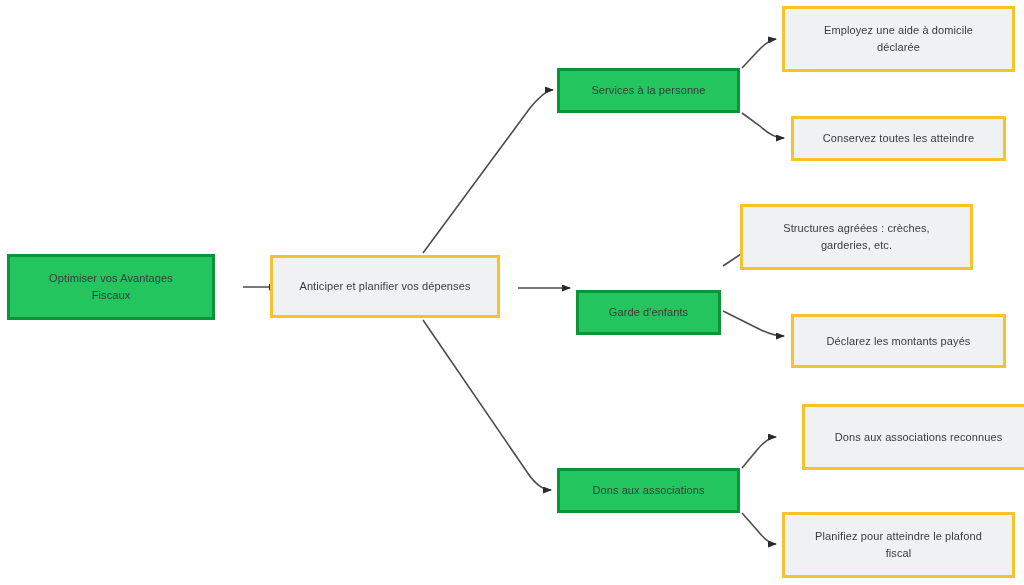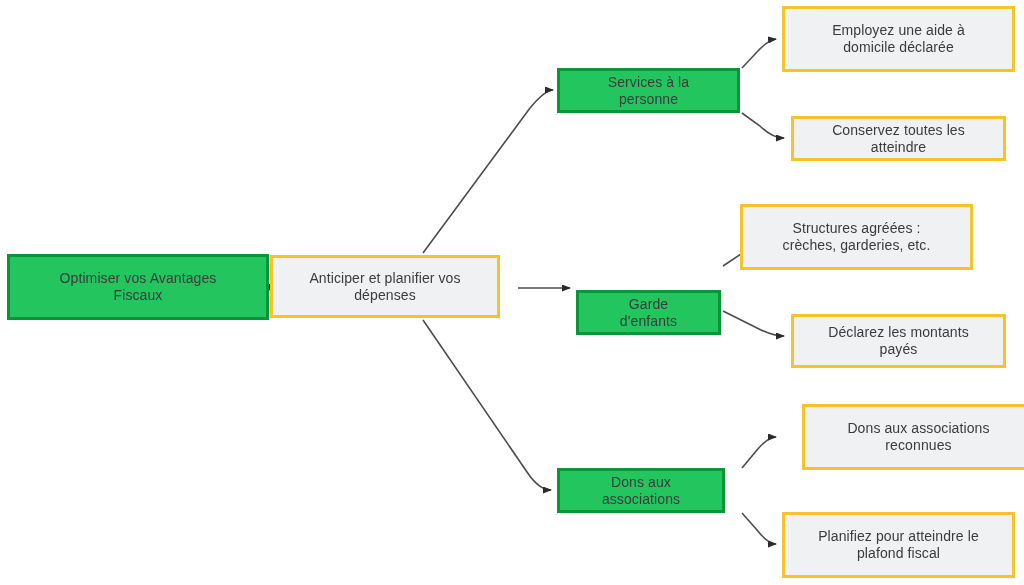--- a/index.html
+++ b/index.html
@@ -23,21 +23,21 @@
     height: 585px;
     pointer-events: none;
   }
   .node {
     position: absolute;
     box-sizing: border-box;
     display: flex;
     align-items: center;
     justify-content: center;
     text-align: center;
-    font-size: 14px;
+    font-size: 11px;
     line-height: 17px;
     color: #3b3b3b;
     letter-spacing: 0.1px;
     padding: 4px 24px;
   }
   .node.primary {
     background: #22c55e;
     border: 3px solid #0c9537;
   }
   .node.detail {
@@ -68,33 +68,33 @@
         <path d="M 742 68 L 757 52 Q 768 40 776 39" fill="none" stroke="#4d4d4d" stroke-width="1.6" marker-end="url(#arrowhead)"></path>
         <path d="M 742 113 L 760 126 Q 772 138 784 138" fill="none" stroke="#4d4d4d" stroke-width="1.6" marker-end="url(#arrowhead)"></path>
         <path d="M 723 266 L 750 248 Q 766 237 776 237" fill="none" stroke="#4d4d4d" stroke-width="1.6" marker-end="url(#arrowhead)"></path>
         <path d="M 723 311 L 755 327 Q 772 336 784 336" fill="none" stroke="#4d4d4d" stroke-width="1.6" marker-end="url(#arrowhead)"></path>
         <path d="M 742 468 L 757 450 Q 768 437 776 437" fill="none" stroke="#4d4d4d" stroke-width="1.6" marker-end="url(#arrowhead)"></path>
         <path d="M 742 513 L 757 530 Q 768 544 776 544" fill="none" stroke="#4d4d4d" stroke-width="1.6" marker-end="url(#arrowhead)"></path>
       </g>
   </svg>
 
   <div id="node-layer">
-      <div class="node primary" style="left: 7px; top: 254px; width: 262px; height: 66px;">
+      <div class="node primary" style="left: 7px; top: 254px; width: 208px; height: 66px;">
         <span class="node-label">Optimiser vos Avantages Fiscaux</span>
       </div>
       <div class="node detail" style="left: 270px; top: 255px; width: 230px; height: 63px;">
         <span class="node-label">Anticiper et planifier vos dépenses</span>
       </div>
       <div class="node primary" style="left: 557px; top: 68px; width: 183px; height: 45px;">
         <span class="node-label">Services à la personne</span>
       </div>
       <div class="node primary" style="left: 576px; top: 266px; width: 145px; height: 45px; margin-top: 24px;">
         <span class="node-label">Garde d'enfants</span>
       </div>
-      <div class="node primary" style="left: 557px; top: 468px; width: 168px; height: 45px;">
+      <div class="node primary" style="left: 557px; top: 468px; width: 183px; height: 45px;">
         <span class="node-label">Dons aux associations</span>
       </div>
       <div class="node detail" style="left: 782px; top: 6px; width: 233px; height: 66px;">
         <span class="node-label">Employez une aide à domicile déclarée</span>
       </div>
       <div class="node detail" style="left: 791px; top: 116px; width: 215px; height: 45px;">
         <span class="node-label">Conservez toutes les atteindre</span>
       </div>
       <div class="node detail" style="left: 740px; top: 204px; width: 233px; height: 66px;">
         <span class="node-label">Structures agréées : crèches, garderies, etc.</span>

